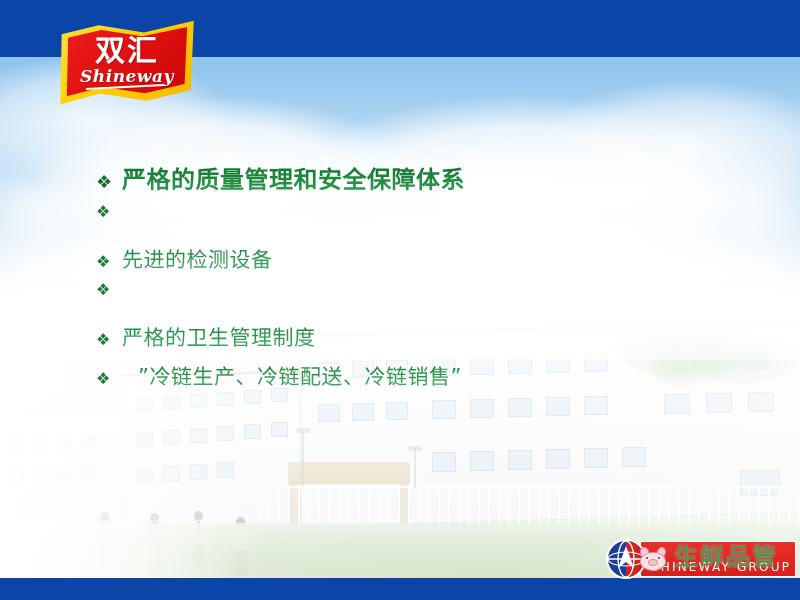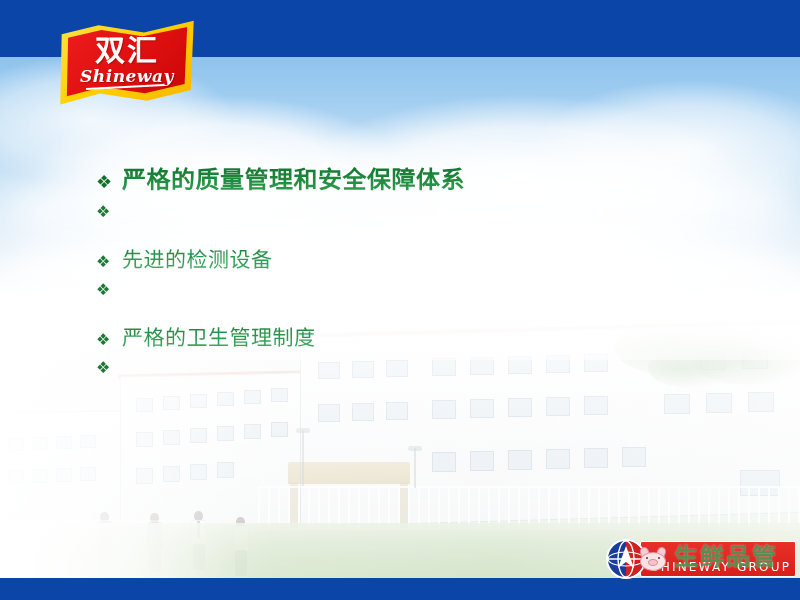--- a/index.html
+++ b/index.html
@@ -538,20 +538,21 @@
       <span class="bmark">❖</span>
     </div>
 
     <div class="bline">
       <span class="bmark">❖</span>
       <span class="btext">严格的卫生管理制度</span>
     </div>
 
     <div class="bline indent">
       <span class="bmark">❖</span>
+      <span class="btext">”冷链生产、冷链配送、冷链销售”</span>
     </div>
 
   </div>
 
   <div class="watermark">
     <div class="wm-plate"></div>
     <div class="wm-en">SHINEWAY GROUP</div>
     <div class="wm-overlay-cn">生鲜品管</div>
 
     <svg class="wm-globe" viewBox="0 0 44 42">

